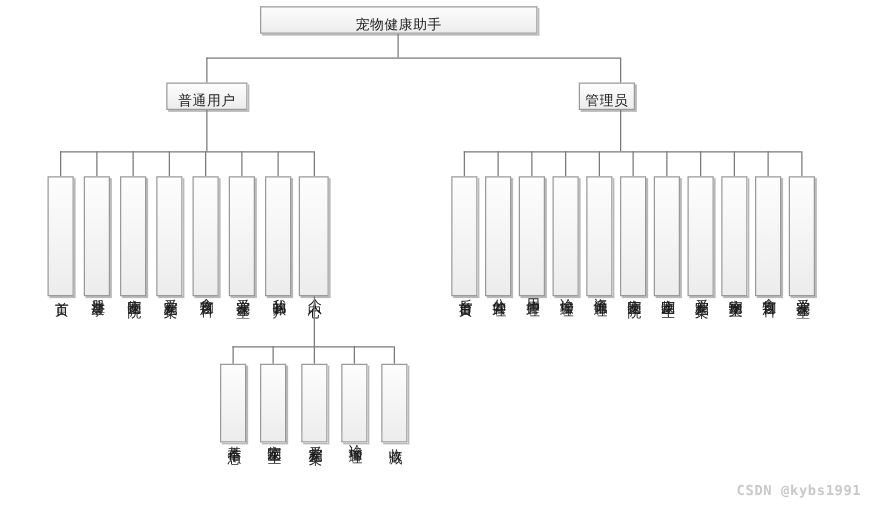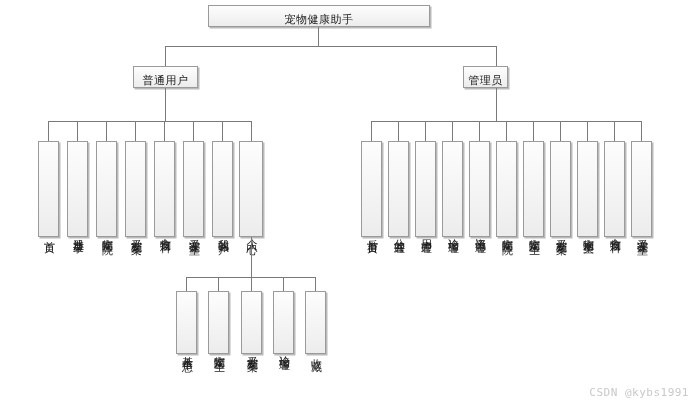--- a/index.html
+++ b/index.html
@@ -53,20 +53,21 @@
 
   
   #watermark{
     position:absolute;
     right:8px;bottom:6px;
     font-family:"DejaVu Sans Mono","Liberation Mono",monospace;
     font-size:11px;
     color:#c9c9c9;
     letter-spacing:.5px;
     user-select:none;
+    font-weight:bold;
   }
 </style>
 </head>
 <body>
 
 <div id="chart">
 
   <div class="node h" style="left:208px;top:5px;width:222px;height:22px;">
     <span class="lbl">宠物健康助手</span>
   </div>

